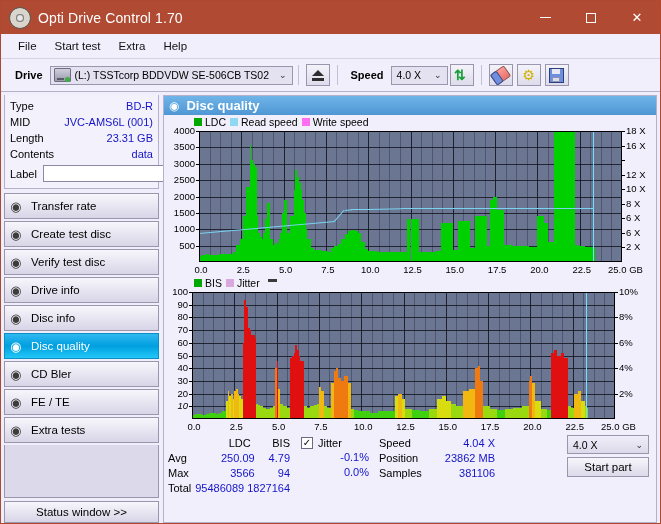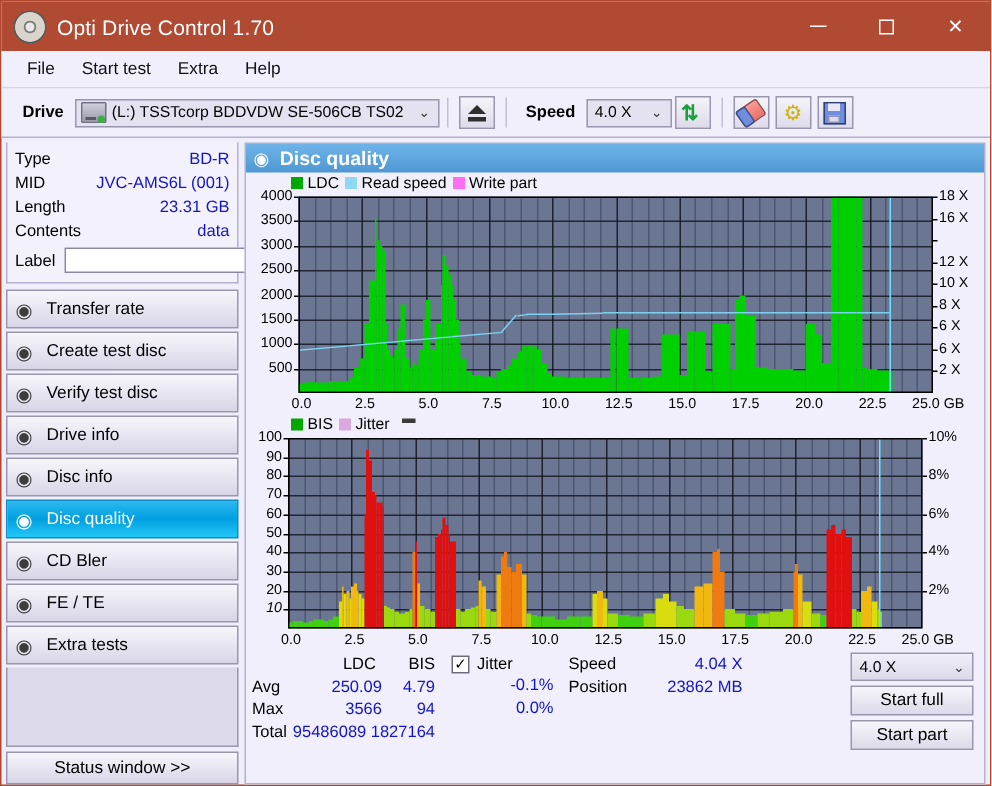--- a/index.html
+++ b/index.html
@@ -349,21 +349,21 @@
           <span class="item">
             <span class="sw" style="background:#00a800"></span>
             <span>LDC</span>
           </span>
           <span class="item">
             <span class="sw" style="background:#8ed8f2"></span>
             <span>Read speed</span>
           </span>
           <span class="item">
             <span class="sw" style="background:#ff6ef0"></span>
-            <span>Write part</span>
+            <span>Write speed</span>
           </span>
         </div>
         <div class="chart" id="chart-ldc" style="height:147px">
             <div class="plot" style="left: 33px; top: 2px; width: 423px; height: 131px;">
               <div class="gridv" style="left: 0px; top: 0px; width: 1px; height: 131px; background: rgb(16, 19, 28); opacity: 0.85;"></div>
               <div class="gridv" style="left: 10.575px; top: 0px; width: 1px; height: 131px; background: rgb(59, 67, 87); opacity: 0.6;"></div>
               <div class="gridv" style="left: 21.15px; top: 0px; width: 1px; height: 131px; background: rgb(59, 67, 87); opacity: 0.6;"></div>
               <div class="gridv" style="left: 31.725px; top: 0px; width: 1px; height: 131px; background: rgb(59, 67, 87); opacity: 0.6;"></div>
               <div class="gridv" style="left: 42.3px; top: 0px; width: 1px; height: 131px; background: rgb(16, 19, 28); opacity: 0.85;"></div>
               <div class="gridv" style="left: 52.875px; top: 0px; width: 1px; height: 131px; background: rgb(59, 67, 87); opacity: 0.6;"></div>
@@ -833,27 +833,30 @@
 
         <div class="sp-col">
           <div class="sp-row">
             <span class="sp-k">Speed</span>
             <span class="sp-v">4.04 X</span>
           </div>
           <div class="sp-row">
             <span class="sp-k">Position</span>
             <span class="sp-v">23862 MB</span>
           </div>
+          <div class="sp-row">
+            <span class="sp-k">Samples</span>
+            <span class="sp-v">381106</span>
+          </div>
         </div>
 
         <div class="btn-col">
           <div class="sp-combo">
             <span>4.0 X</span>
             <span class="combo-caret">⌄</span>
           </div>
-          <div class="act-btn">Start full</div>
           <div class="act-btn">Start part</div>
         </div>
       </div>
     </div>
   </div>
 
 </div>
 
 </body></html>

